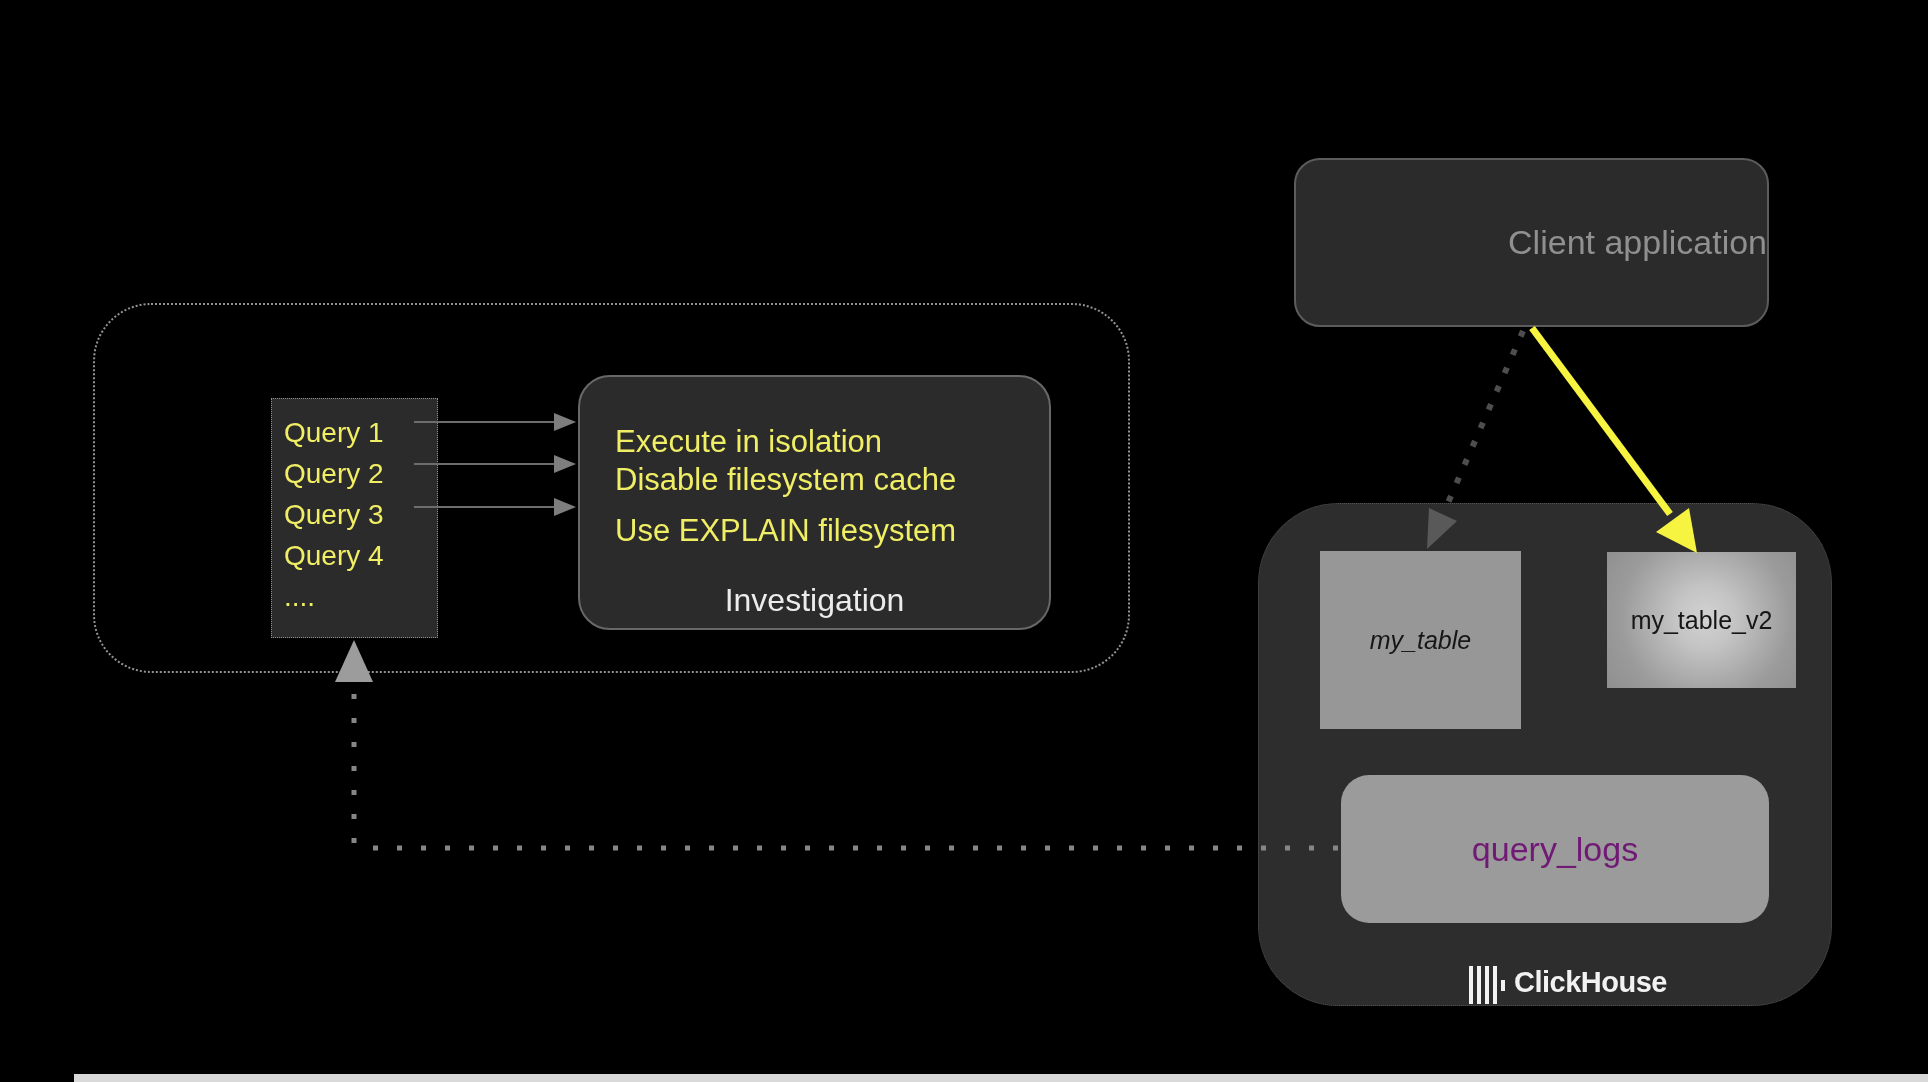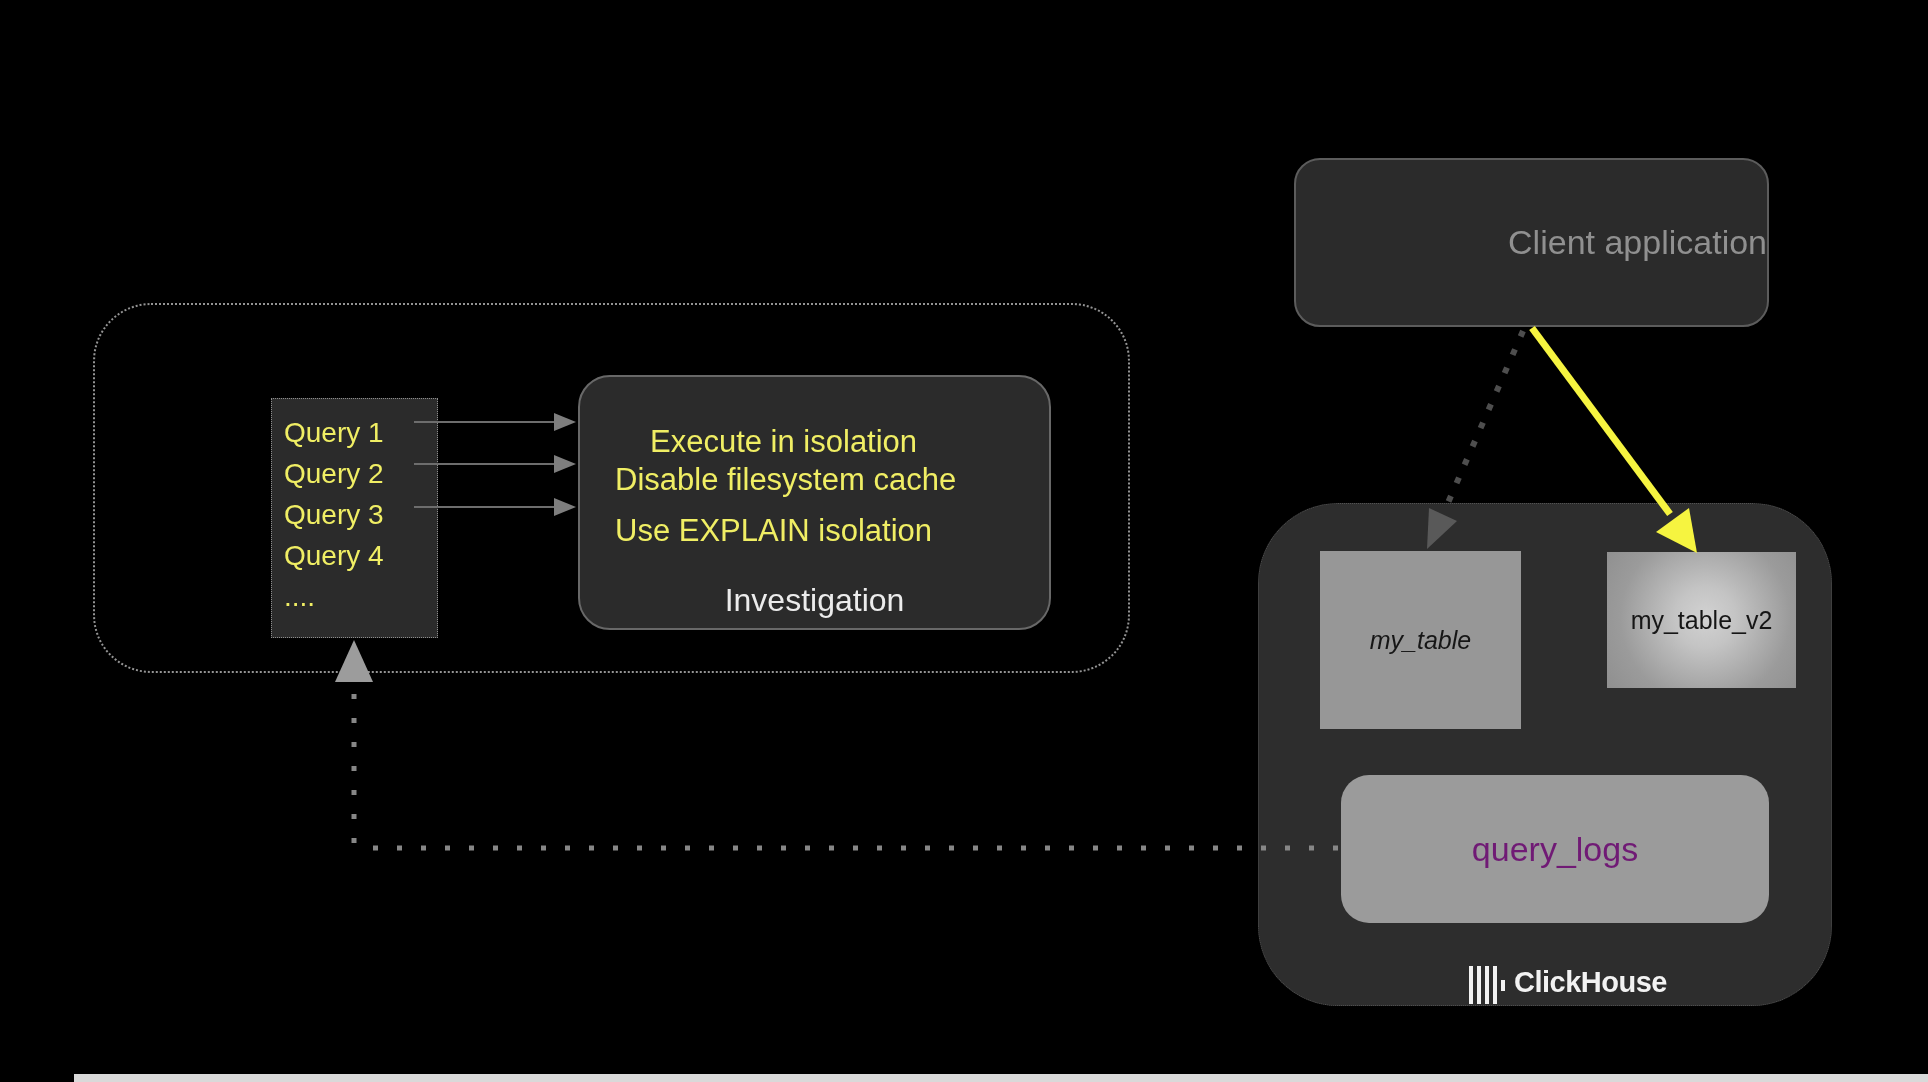--- a/index.html
+++ b/index.html
@@ -53,21 +53,21 @@
     box-sizing: border-box;
   }
   .invest-tip {
     position: absolute;
     left: 35px;
     font-size: 31px;
     line-height: 36px;
     color: #f0ee64;
     white-space: nowrap;
   }
-  .tip-1 { top: 47px; margin-left: 35px; }   
+  .tip-1 { top: 47px; }   
   .tip-2 { top: 85px; }   
   .tip-3 { top: 136px; }  
   .invest-label {
     position: absolute;
     left: 0; right: 0;
     top: 205px;
     text-align: center;
     font-size: 32px;
     color: #ececec;
   }
@@ -181,21 +181,21 @@
     <span class="q-item">Query 1</span>
     <span class="q-item">Query 2</span>
     <span class="q-item">Query 3</span>
     <span class="q-item">Query 4</span>
     <span class="q-item">....</span>
   </div>
 
   <div class="invest-box">
     <div class="invest-tip tip-1">Execute in isolation</div>
     <div class="invest-tip tip-2">Disable filesystem cache</div>
-    <div class="invest-tip tip-3">Use EXPLAIN isolation</div>
+    <div class="invest-tip tip-3">Use EXPLAIN filesystem</div>
     <div class="invest-label">Investigation</div>
   </div>
 
   <div class="client-box">
     <span>Client application</span>
   </div>
 
   <div class="ch-box">
     <div class="table-sq table-primary">
       <span>my_table</span>

